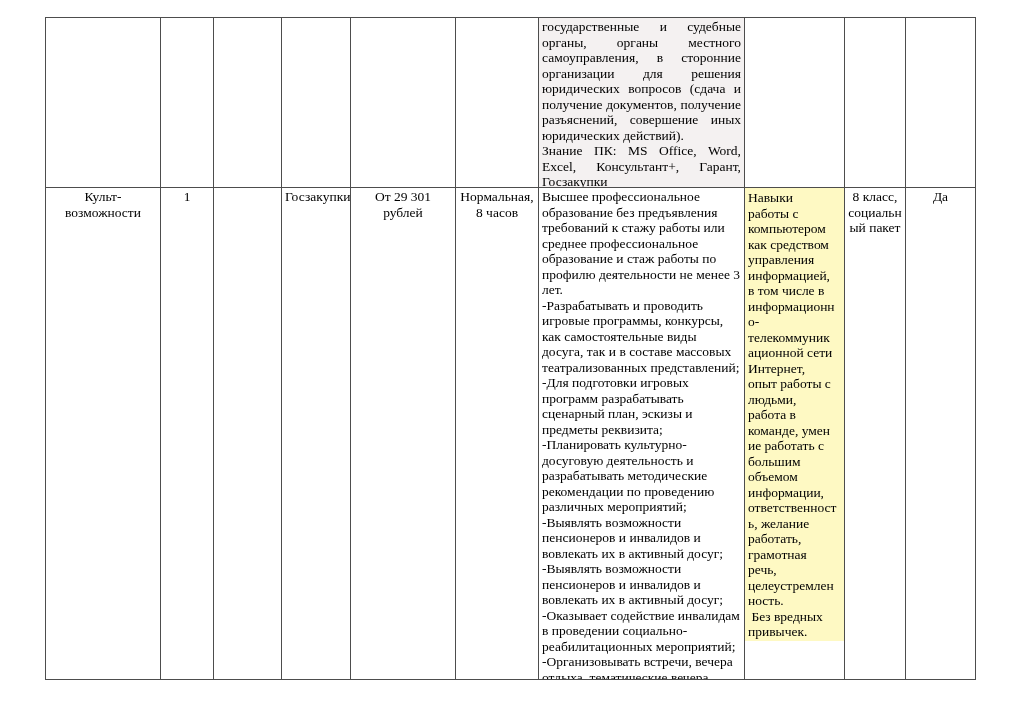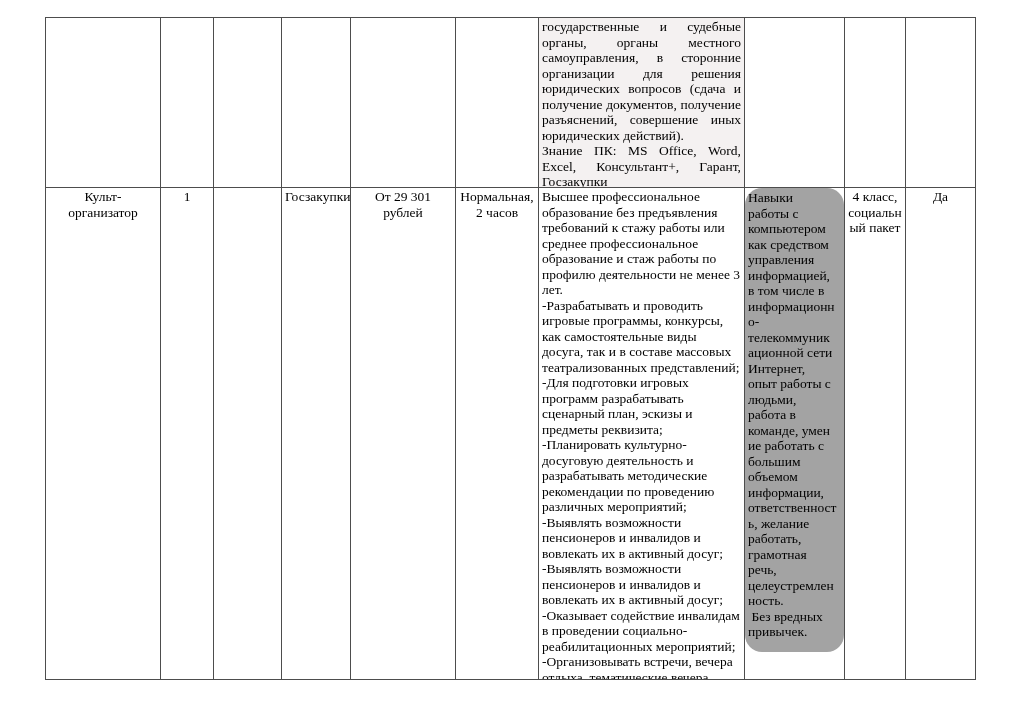--- a/index.html
+++ b/index.html
@@ -32,25 +32,24 @@
     overflow: hidden;
     padding: 1px 3px 1px 3px;
   }
   tr.r1 .clip { height: 169px; }
   tr.r2 .clip { height: 491px; }
   .pre     { white-space: pre-line; }
   .ctr     { text-align: center; }
   .jst     { text-align: justify; }
   .hl-cell { background: #f4f1f1; }
   .shade-block {
-    background: #a3a3a3;
+    background: #fef9c3;
     white-space: pre-line;
     margin: -1px -3px 0 -3px;   
-    padding: 2px 3px 12px 3px;
-    border-radius: 17px;
+    padding: 2px 3px 1px 3px;
   }
 </style>
 </head>
 <body>
 
 <div class="page">
   <table class="doc">
     <colgroup>
       <col style="width:115px">
       <col style="width:53px">
@@ -95,38 +94,38 @@
             <div class="clip"></div>
           </td>
       <td>
             <div class="clip"></div>
           </td>
     </tr>
 
     <tr class="r2">
       <td>
         <div class="clip pre ctr">Культ-
-организатор</div>
+возможности</div>
       </td>
       <td>
         <div class="clip ctr">1</div>
       </td>
       <td>
             <div class="clip"></div>
           </td>
       <td>
         <div class="clip ctr">Госзакупки</div>
       </td>
       <td>
         <div class="clip pre ctr">От 29 301
 рублей</div>
       </td>
       <td>
         <div class="clip pre ctr">Нормальная,
-2 часов</div>
+8 часов</div>
       </td>
       <td>
         <div class="clip pre">Высшее профессиональное образование без предъявления требований к стажу работы или среднее профессиональное образование и стаж работы по профилю деятельности не менее 3 лет.
 -Разрабатывать и проводить игровые программы, конкурсы, как самостоятельные виды досуга, так и в составе массовых театрализованных представлений;
 -Для подготовки игровых программ разрабатывать сценарный план, эскизы и предметы реквизита;
 -Планировать культурно-досуговую деятельность и разрабатывать методические рекомендации по проведению различных мероприятий;
 -Выявлять возможности пенсионеров и инвалидов и вовлекать их в активный досуг;
 -Выявлять возможности пенсионеров и инвалидов и вовлекать их в активный досуг;
 -Оказывает содействие инвалидам в проведении социально-реабилитационных мероприятий;
 -Организовывать  встречи, вечера отдыха, тематические вечера,</div>
@@ -158,21 +157,21 @@
 работать,
 грамотная
 речь,
 целеустремлен
 ность.
 &nbsp;Без вредных
 привычек.</div>
         </div>
       </td>
       <td>
-        <div class="clip pre ctr">4 класс,
+        <div class="clip pre ctr">8 класс,
 социальн
 ый пакет</div>
       </td>
       <td>
         <div class="clip ctr">Да</div>
       </td>
     </tr>
   </tbody>
     </table>
 </div>

